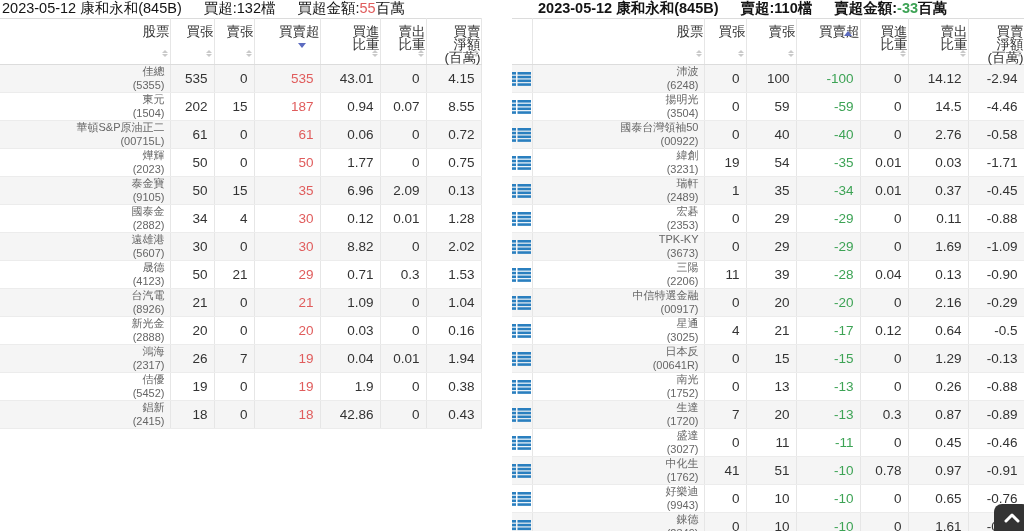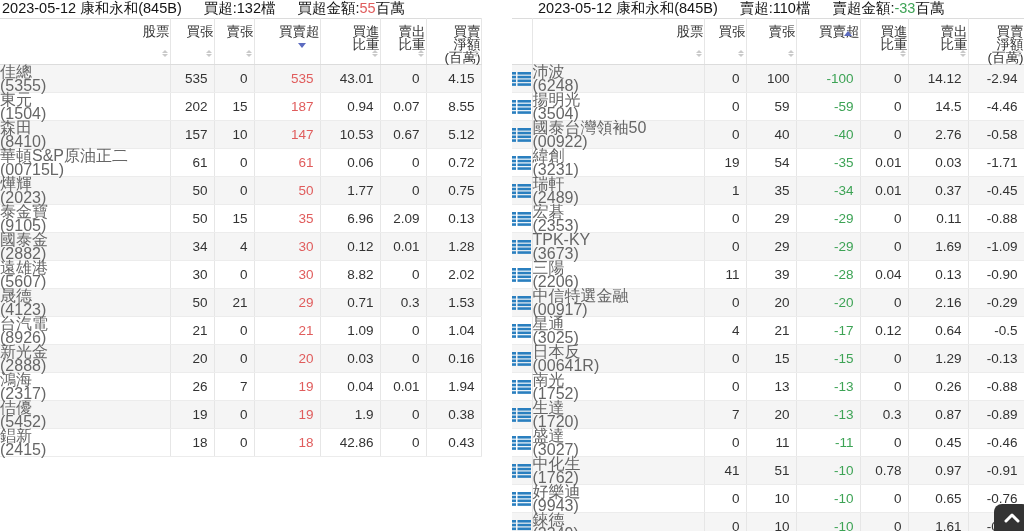--- a/index.html
+++ b/index.html
@@ -5,38 +5,38 @@
   * { margin:0; padding:0; box-sizing:border-box; }
   html,body { width:1024px; height:531px; overflow:hidden; background:#fff;
     font-family:"Liberation Sans","DejaVu Sans",sans-serif; }
   .screen { position:relative; width:1024px; height:531px; overflow:hidden; background:#fff; }
   .panel { position:absolute; top:0; }
   .panel-left  { left:0;   width:481px; }
   .panel-right { left:512px; width:512px; }
 
   .title-bar { height:18px; font-size:14.5px; color:#141414; white-space:nowrap;
     line-height:17px; padding-left:2px; }
-  .panel-right .title-bar { padding-left:26px; }
+  .panel-right .title-bar { padding-left:26px;font-weight:bold; }
   .tgap { margin-left:22px; }
   .pos { color:#e05c5c; }
   .neg { color:#3da355; }
 
   table { border-collapse:collapse; table-layout:fixed; width:100%; }
   thead th { position:relative; vertical-align:top; text-align:right;
     font-weight:400; color:#333; font-size:13.5px; line-height:13px;
     padding-top:6px; height:40px;
     border-top:1px solid #dcdcdc; border-bottom:1px solid #dcdcdc;
     border-right:1px solid #e6e6e6; background:#fff; }
   thead th.icon-th { border-right:1px solid #e6e6e6; }
   tbody td { height:28px; border-bottom:1px solid #ececec; border-right:1px solid #e6e6e6;
     font-size:13.5px; color:#333; vertical-align:middle; }
   tbody tr:nth-child(odd) { background:#f5f5f5; }
   tbody tr:nth-child(even) { background:#ffffff; }
   td.num { text-align:right; padding-right:6px; }
-  td.name-cell { text-align:left; padding-right:5px; color:#666; font-size:16px; line-height:13.5px; }
+  td.name-cell { text-align:right; padding-right:5px; color:#666; font-size:11px; line-height:13.5px; }
   .stock-name, .stock-code { display:block; }
   td.icon-cell { text-align:center; vertical-align:middle; }
   .list-icon svg { display:inline-block; vertical-align:middle; }
 
   .sort-pair { position:absolute; right:2px; bottom:7px; display:flex;
     flex-direction:column; align-items:center; gap:1px; }
   .mini-up { width:0; height:0; border-left:3px solid transparent;
     border-right:3px solid transparent; border-bottom:3px solid #c9c9c9; }
   .mini-down { width:0; height:0; border-left:3px solid transparent;
     border-right:3px solid transparent; border-top:3px solid #c9c9c9; }
@@ -123,32 +123,20 @@
             <td class="name-cell">
               <span class="stock-name">東元</span>
               <span class="stock-code">(1504)</span>
             </td>
             <td class="num">202</td>
             <td class="num">15</td>
             <td class="num pos">187</td>
             <td class="num">0.94</td>
             <td class="num">0.07</td>
             <td class="num">8.55</td>
-          </tr>
-          <tr>
-            <td class="name-cell">
-              <span class="stock-name">森田</span>
-              <span class="stock-code">(8410)</span>
-            </td>
-            <td class="num">157</td>
-            <td class="num">10</td>
-            <td class="num pos">147</td>
-            <td class="num">10.53</td>
-            <td class="num">0.67</td>
-            <td class="num">5.12</td>
           </tr>
           <tr>
             <td class="name-cell">
               <span class="stock-name">華頓S&amp;P原油正二</span>
               <span class="stock-code">(00715L)</span>
             </td>
             <td class="num">61</td>
             <td class="num">0</td>
             <td class="num pos">61</td>
             <td class="num">0.06</td>

